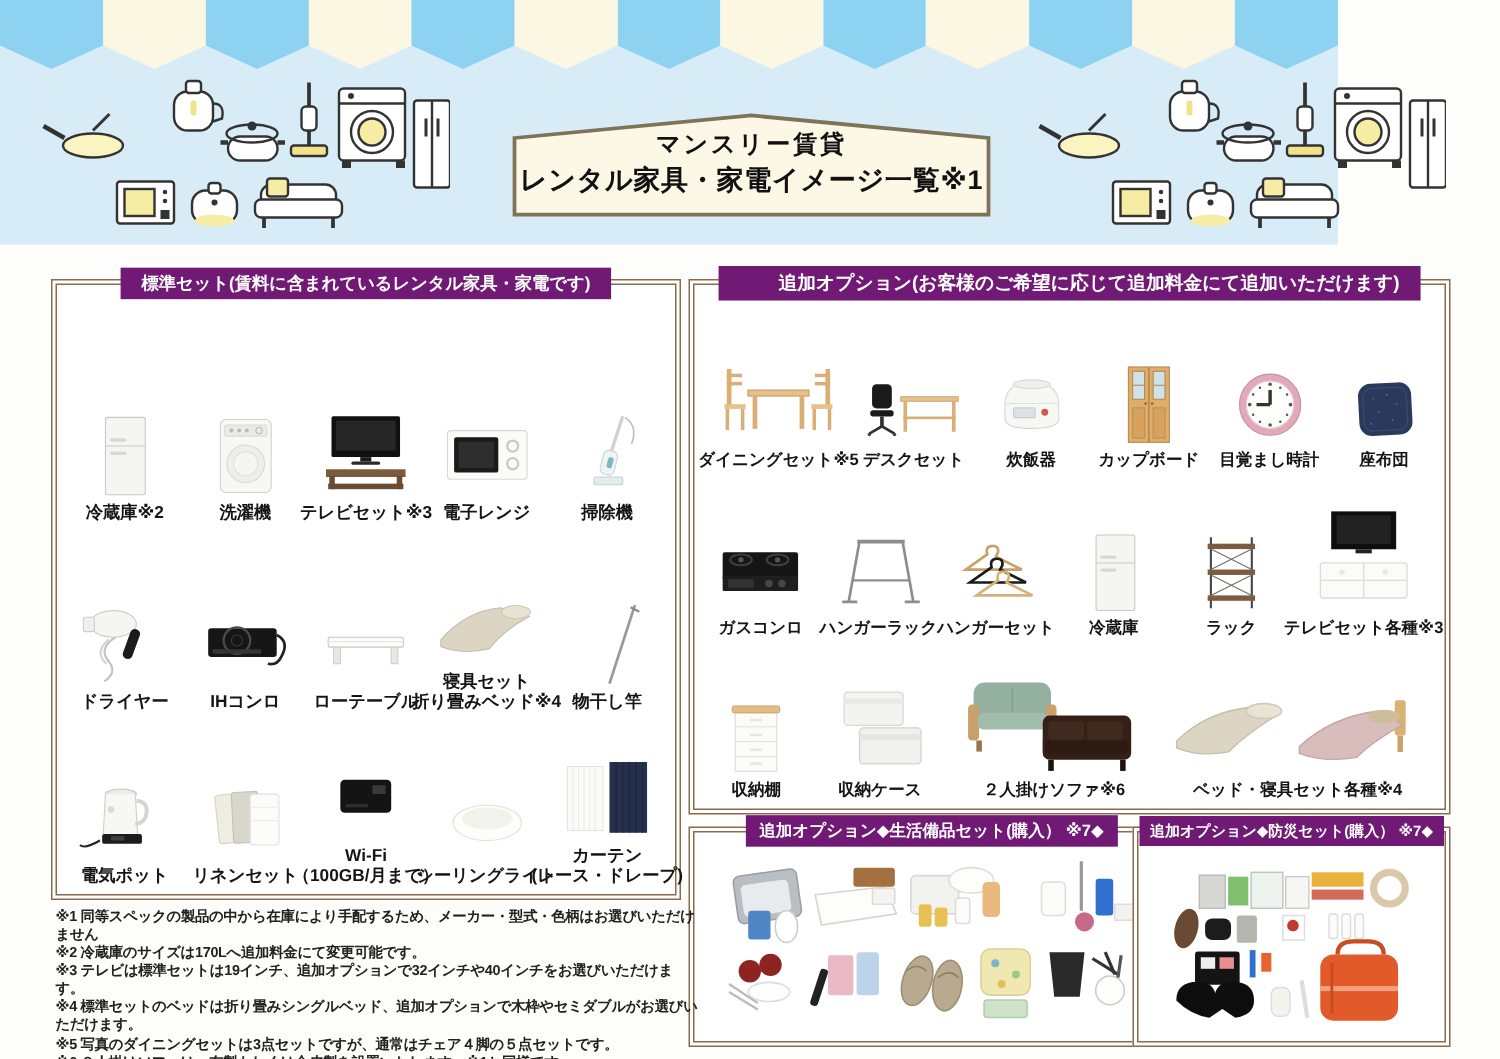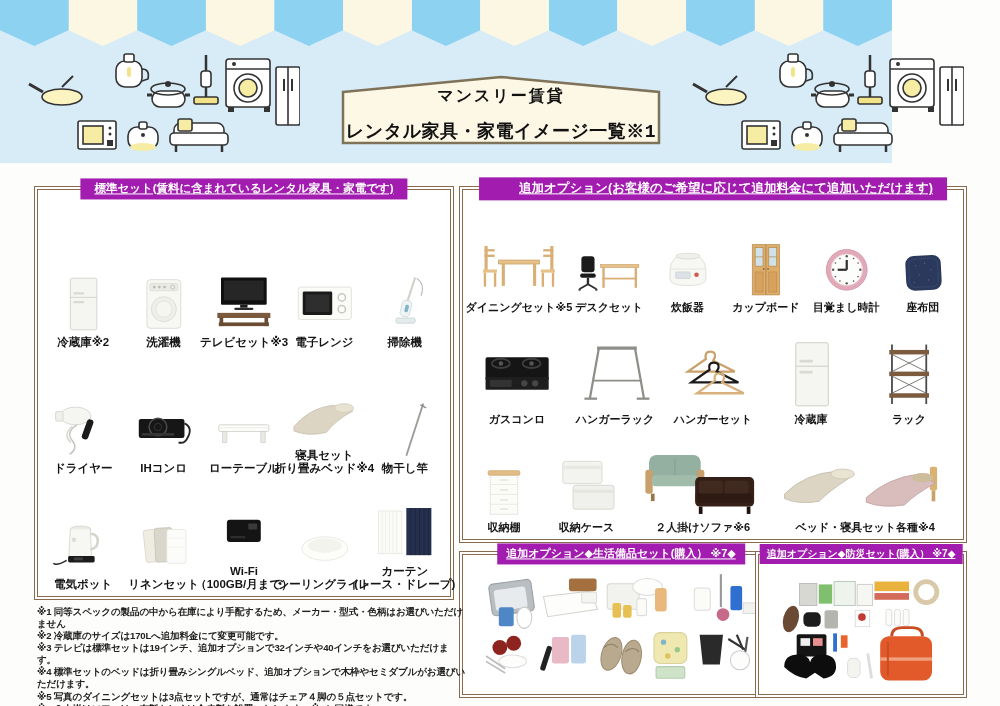--- a/index.html
+++ b/index.html
@@ -11,27 +11,27 @@
   .stripes span{flex:1;clip-path:polygon(0 0,100% 0,100% 66%,50% 100%,0 66%);}
   .stripes span:nth-child(odd){background:#8ed2f2;}
   .stripes span:nth-child(even){background:#fcf7e2;}
   .doodles{position:absolute;top:46px;width:272px;height:114px;}
   .doodles.left{left:28px;}
   .doodles.right{left:692px;}
   .plaque{position:absolute;left:340px;top:74px;width:322px;height:72px;}
   .plaque > svg{position:absolute;inset:0;width:100%;height:100%;}
   .plaque-text{position:absolute;left:0;right:0;top:12px;text-align:center;}
   .t1{font-size:16px;font-weight:bold;letter-spacing:2px;}
-  .t2{font-size:18px;font-weight:bold;letter-spacing:0.5px;margin-top:12px;font-family:Liberation Mono, monospace;}
+  .t2{font-size:18px;font-weight:bold;letter-spacing:0.5px;margin-top:1px;}
   
   .panel{position:absolute;border:4px double #8a6a4c;background:#fff;box-sizing:border-box;}
   .std{left:34px;top:186px;width:420px;height:414px;}
   .opt{left:459px;top:186px;width:508px;height:357px;}
-  .bar{position:absolute;top:0;left:50%;transform:translate(-50%,-55%);background:#a21caf;color:#fff;
-       font-weight:bold;white-space:nowrap;padding:3px 14px;z-index:3;text-decoration:underline;}
+  .bar{position:absolute;top:0;left:50%;transform:translate(-50%,-55%);background:#701a75;color:#fff;
+       font-weight:bold;white-space:nowrap;padding:3px 14px;z-index:3;}
   .std .bar{font-size:11.5px;}
   .opt .bar{font-size:12.5px;padding-left:40px;}
   .small{top:551px;height:147px;}
   .lg{left:459px;width:324px;}
   .ds{left:755px;width:212px;}
   .lg .bar{font-size:11px;padding:3px 9px;}
   .ds .bar{font-size:10px;padding:3px 7px;}
   
   .items-row{display:flex;padding:0 5px;}
   .std .items-row.r0{height:150px;margin-top:12px;}
@@ -507,20 +507,35 @@
               <rect x="28" y="36" width="44" height="5" fill="#7c5b3e"></rect>
               <rect x="28" y="60" width="44" height="5" fill="#7c5b3e"></rect>
               <line x1="31" y1="17" x2="69" y2="36" stroke="#6e6e68"></line>
               <line x1="69" y1="17" x2="31" y2="36" stroke="#6e6e68"></line>
               <line x1="31" y1="41" x2="69" y2="60" stroke="#6e6e68"></line>
               <line x1="69" y1="41" x2="31" y2="60" stroke="#6e6e68"></line>
             </svg>
           </div>
           <div class="lbl">ラック</div>
         </div>
+        <div class="cell">
+          <div class="ph">
+            <svg viewBox="0 0 100 80" preserveAspectRatio="xMidYMax meet">
+              <rect x="26" y="2" width="48" height="28" fill="#0e0e0e"></rect>
+              <rect x="30" y="5" width="40" height="21" fill="#222"></rect>
+              <rect x="44" y="30" width="12" height="3" fill="#222"></rect>
+              <rect x="18" y="40" width="64" height="26" rx="2" fill="#fbfbf8" stroke="#dcdcd6"></rect>
+              <line x1="50" y1="40" x2="50" y2="66" stroke="#dcdcd6"></line>
+              <line x1="18" y1="53" x2="82" y2="53" stroke="#dcdcd6"></line>
+              <circle cx="34" cy="47" r="2" fill="#e8e8e2"></circle>
+              <circle cx="66" cy="47" r="2" fill="#e8e8e2"></circle>
+            </svg>
+          </div>
+          <div class="lbl">テレビセット各種※3</div>
+        </div>
       </div>
     <div class="items-row r2" id="opt-row-2">
         <div class="cell">
           <div class="ph">
             <svg viewBox="0 0 100 80" preserveAspectRatio="xMidYMax meet">
               <rect x="29" y="12" width="42" height="60" fill="#fbfbf8" stroke="#d9d9d3"></rect>
               <rect x="26" y="6" width="48" height="7" rx="2" fill="#e2bd85" stroke="#c8a268"></rect>
               <line x1="29" y1="27" x2="71" y2="27" stroke="#e3e3dd"></line>
               <line x1="29" y1="42" x2="71" y2="42" stroke="#e3e3dd"></line>
               <line x1="29" y1="57" x2="71" y2="57" stroke="#e3e3dd"></line>

